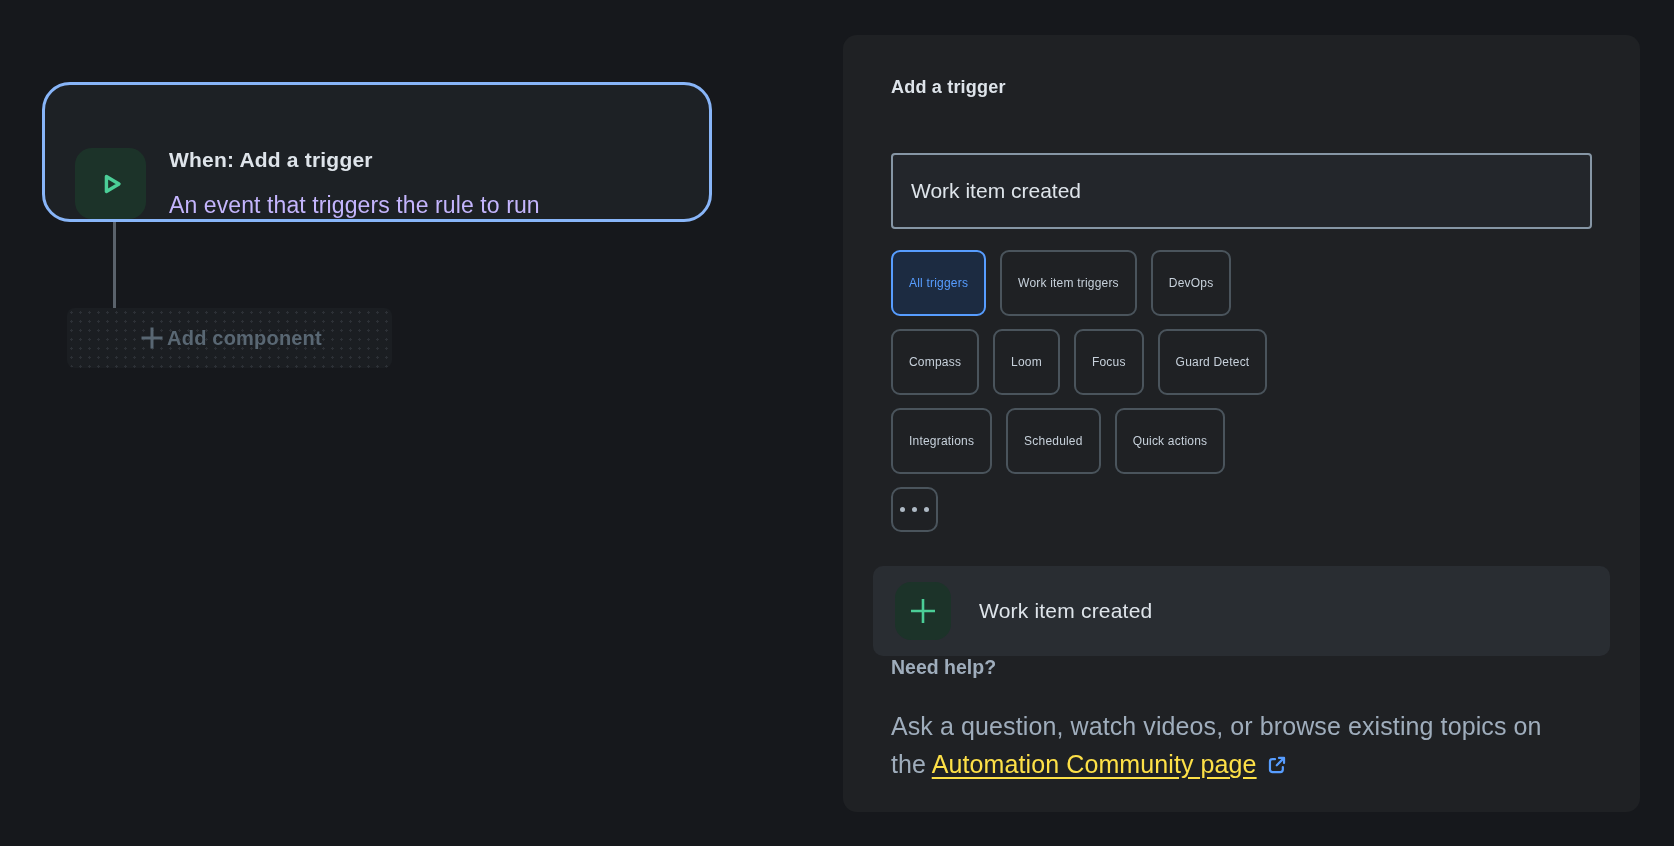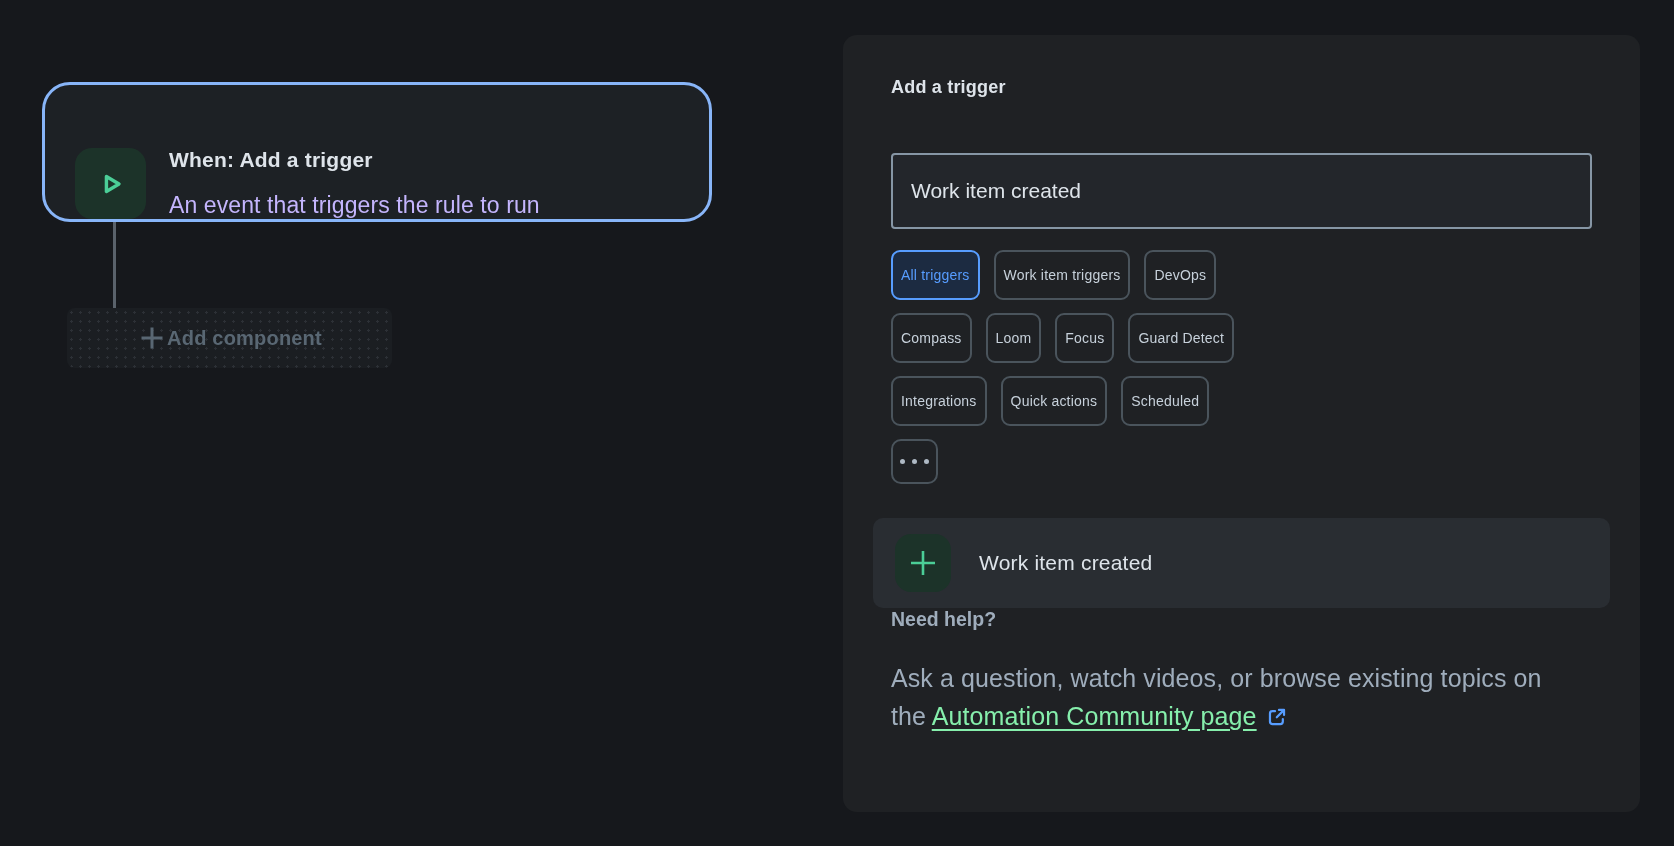--- a/index.html
+++ b/index.html
@@ -66,25 +66,25 @@
     width:100%; height:76px;
     background:#23262B;
     border:2px solid #8696A5; border-radius:4px;
     color:#DEE4EA; font-size:21px; font-family:inherit;
     padding:0 18px; outline:none;
   }
 
   .chips { margin-top:21px; }
   .chip-row { display:flex; gap:14px; margin-bottom:13px; }
   .chip {
-    height:50px; padding:0 8px;
+    height:66px; padding:0 16px;
     display:inline-flex; align-items:center;
     background:transparent;
     border:2px solid #4A545C; border-radius:9px;
-    color:#C7D1DB; font-size:14px; font-family:inherit;
+    color:#C7D1DB; font-size:12px; font-family:inherit;
     letter-spacing:.2px; cursor:pointer; white-space:nowrap;
   }
   .chip--selected {
     background:#1C2B41; border-color:#579DFF; color:#579DFF; font-weight:500;
   }
 
   .more-btn {
     margin-top:2px;
     width:47px; height:45px;
     border:2px solid #4A545C; border-radius:10px;
@@ -102,21 +102,21 @@
   .result-icon {
     width:56px; height:58px; border-radius:16px;
     background:#1C3329;
     display:flex; align-items:center; justify-content:center;
   }
   .result-label { font-size:21px; font-weight:500; color:#DEE4EA; letter-spacing:.2px; }
 
   .help-heading { font-size:19.5px; font-weight:700; color:#9FADBC; }
   .help-text { margin-top:28px; font-size:25px; color:#9FADBC; line-height:38px; letter-spacing:.1px; }
   .help-link {
-    color:#86efac; text-decoration:underline; text-underline-offset:4px;
+    color:#fde047; text-decoration:underline; text-underline-offset:4px;
     cursor:pointer;
   }
   .ext-icon { display:inline-block; vertical-align:-3px; margin-left:9px; }
 </style>
 </head>
 <body>
 
 <div class="canvas">
 
   <div class="trigger-node">
@@ -155,22 +155,22 @@
       <button class="chip">DevOps</button>
     </div>
     <div class="chip-row">
       <button class="chip">Compass</button>
       <button class="chip">Loom</button>
       <button class="chip">Focus</button>
       <button class="chip">Guard Detect</button>
     </div>
     <div class="chip-row">
       <button class="chip">Integrations</button>
+      <button class="chip">Scheduled</button>
       <button class="chip">Quick actions</button>
-      <button class="chip">Scheduled</button>
     </div>
   </div>
 
   <button class="more-btn">
     <span style="display:flex;gap:7px;">
       <i></i>
         <i></i>
         <i></i>
     </span>
   </button>

